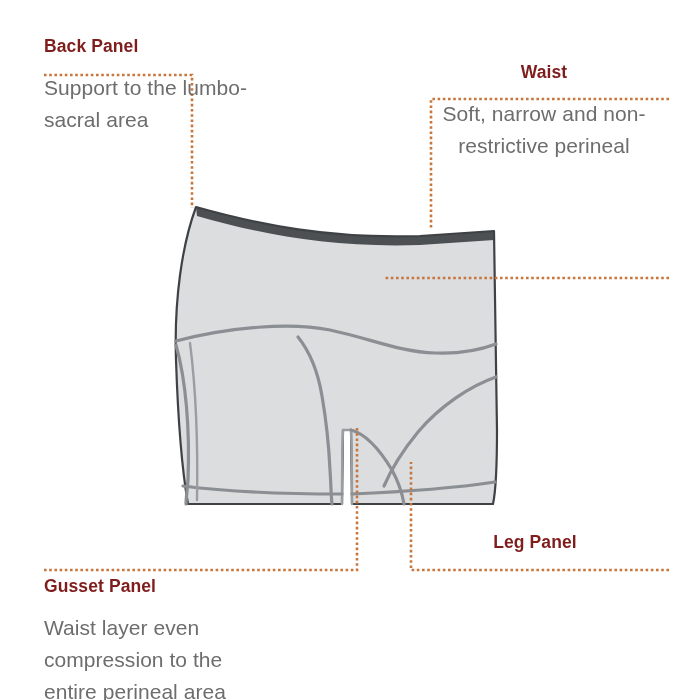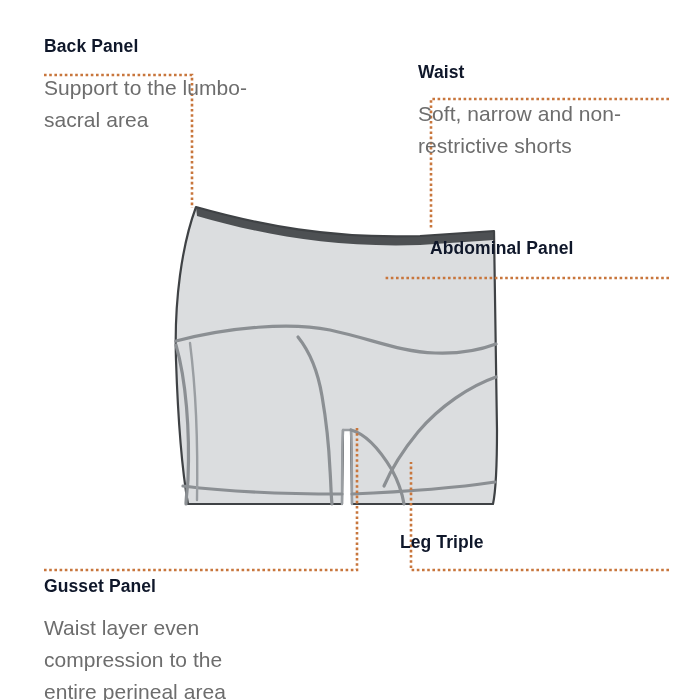--- a/index.html
+++ b/index.html
@@ -20,34 +20,34 @@
   }
 
   
   .callout {
     position: absolute;
     box-sizing: border-box;
   }
   .callout .c-title {
     font-size: 17.5px;
     font-weight: bold;
-    color: #0f172a;
+    color: #7f1d1d;
     line-height: 1.25;
     letter-spacing: .1px;
     white-space: nowrap;
   }
   .callout .c-body {
     font-size: 21px;
     font-weight: normal;
     color: #6d6d6d;
     line-height: 1.52;
     letter-spacing: .05px;
   }
   .align-left  .c-title, .align-left  .c-body  { text-align: left; }
-  .align-right .c-title, .align-right .c-body  { text-align: left; }
+  .align-right .c-title, .align-right .c-body  { text-align: center; }
 
   
   .c-title { margin-bottom: 14px; }
 
   
   #co-back      { left: 44px;  top: 36px;  width: 210px; }
   #co-waist     { left: 418px; top: 62px;  width: 252px; }
   #co-abdominal { left: 430px; top: 238px; width: 240px; }
   #co-gusset    { left: 44px;  top: 564px; width: 230px; margin-top: 12px; }
   #co-leg       { left: 400px; top: 532px; width: 270px; }
@@ -159,29 +159,28 @@
     <path class="dotline" d="M669,570 L411,570 L411,462"></path>
   </svg>
 
   <div class="callout align-left" id="co-back">
     <div class="c-title">Back Panel</div>
     <div class="c-body">Support to the lumbo-sacral area</div>
   </div>
 
   <div class="callout align-right" id="co-waist">
     <div class="c-title">Waist</div>
-    <div class="c-body">Soft, narrow and non-restrictive shorts</div>
+    <div class="c-body">Soft, narrow and non-restrictive perineal</div>
   </div>
 
   <div class="callout align-right" id="co-abdominal">
-    <div class="c-title">Abdominal Panel</div>
   </div>
 
   <div class="callout align-left" id="co-gusset">
     <div class="c-title">Gusset Panel</div>
     <div class="c-body">Waist layer even compression to the entire perineal area</div>
   </div>
 
   <div class="callout align-right" id="co-leg">
-    <div class="c-title">Leg Triple</div>
+    <div class="c-title">Leg Panel</div>
   </div>
 
 </div>
 
 </body></html>

